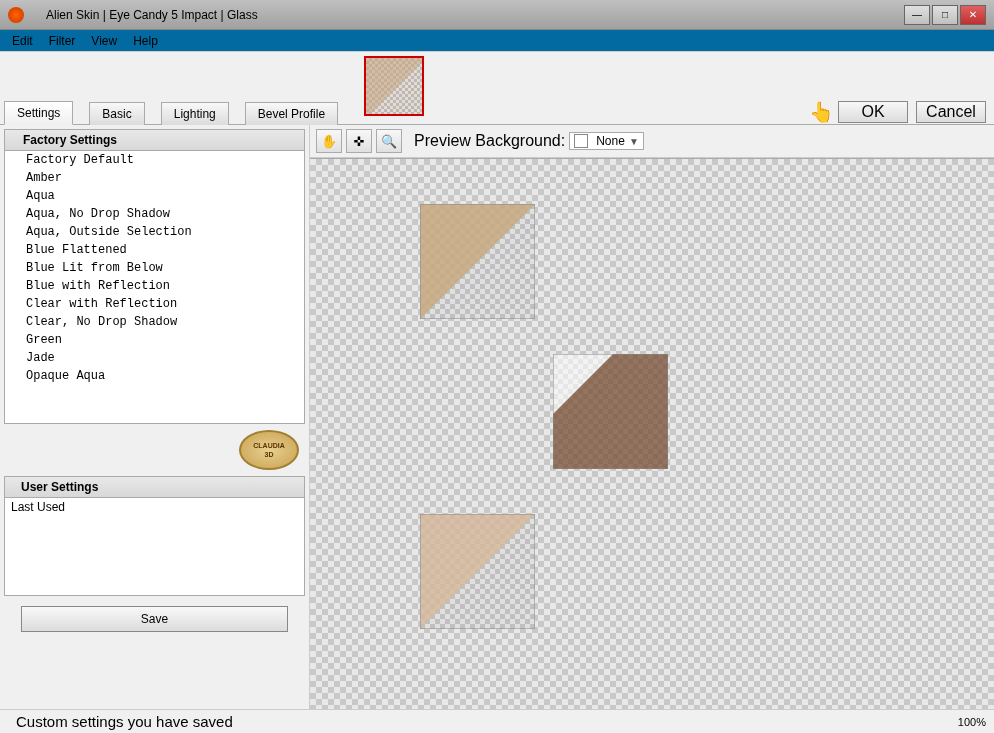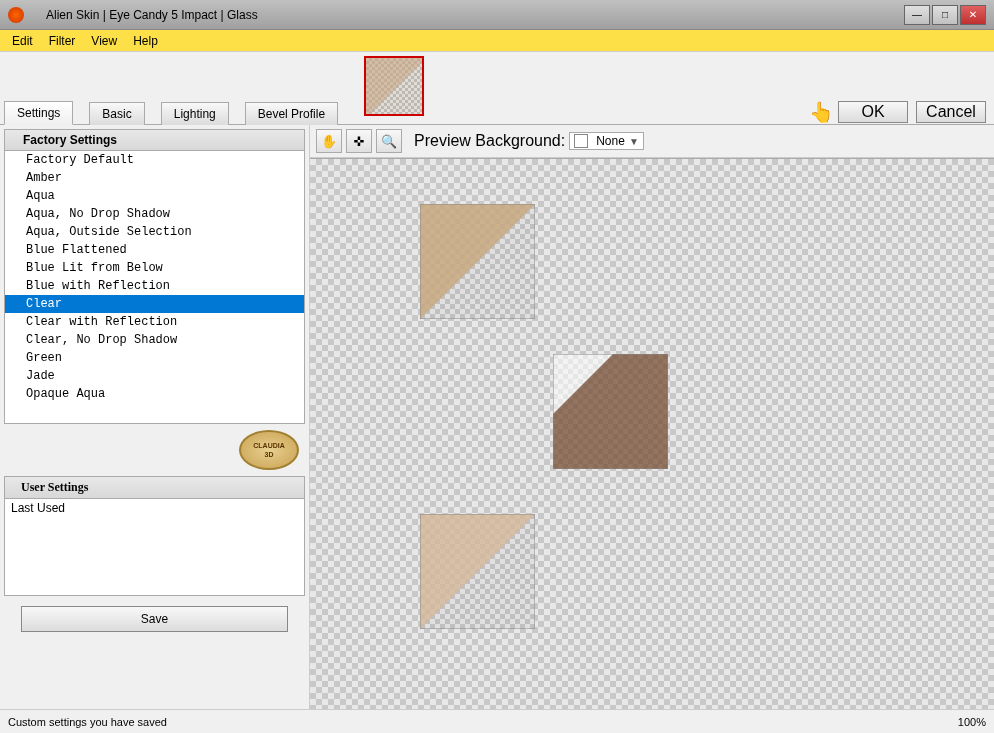--- a/index.html
+++ b/index.html
@@ -54,21 +54,21 @@
       justify-content: center;
       font-size: 10px;
     }
     .title-btn.close {
       background: linear-gradient(to bottom, #e06060, #c03030);
       color: white;
     }
 
     
     .menu-bar {
-      background: #fde047;
+      background: #0369a1;
       height: 22px;
       display: flex;
       align-items: center;
       padding: 0 4px;
       border-bottom: 1px solid #ccc;
     }
     .menu-item {
       padding: 2px 8px;
       cursor: pointer;
       font-size: 12px;
@@ -174,21 +174,20 @@
       margin: 4px;
       background: white;
       height: 120px;
       overflow-y: auto;
     }
     .user-settings-header {
       background: linear-gradient(to bottom, #e8e8e8, #d8d8d8);
       padding: 3px 16px;
       font-weight: bold;
       border-bottom: 1px solid #aaa;
-      font-family: Liberation Serif, serif;
     }
     .user-settings-item {
       padding: 2px 6px;
       cursor: pointer;
       font-size: 12px;
     }
     .watermark {
       width: 60px;
       height: 40px;
       background: radial-gradient(ellipse, #e8d090, #c8a050);
@@ -271,21 +270,21 @@
     
     .status-bar {
       height: 24px;
       background: #f0f0f0;
       border-top: 1px solid #ccc;
       display: flex;
       align-items: center;
       justify-content: space-between;
       padding: 0 8px;
     }
-    .status-text { font-size: 11px; }
+    .status-text { font-size: 15px; margin-left: 8px; }
     .zoom-text { font-size: 11px; }
     .small-preview {
       width: 60px;
       height: 60px;
       border: 2px solid #cc0000;
       margin-left: 4px;
       margin-bottom: 4px;
       overflow: hidden;
       background: repeating-conic-gradient(#bbb 0% 25%, #eee 0% 50%) 0 0 / 6px 6px;
       position: relative;
@@ -364,21 +363,20 @@
         <div class="preset-header">Factory Settings</div>
         <div class="preset-list-wrap">
           <div class="preset-item">Factory Default</div>
           <div class="preset-item">Amber</div>
           <div class="preset-item">Aqua</div>
           <div class="preset-item">Aqua, No Drop Shadow</div>
           <div class="preset-item">Aqua, Outside Selection</div>
           <div class="preset-item">Blue Flattened</div>
           <div class="preset-item">Blue Lit from Below</div>
           <div class="preset-item">Blue with Reflection</div>
-          <div class="preset-item selected">Clear</div>
           <div class="preset-item">Clear with Reflection</div>
           <div class="preset-item">Clear, No Drop Shadow</div>
           <div class="preset-item">Green</div>
           <div class="preset-item">Jade</div>
           <div class="preset-item">Opaque Aqua</div>
         </div>
       </div>
 
       <div style="display:flex; justify-content:flex-end; padding: 2px 10px;">
         <div class="watermark">

